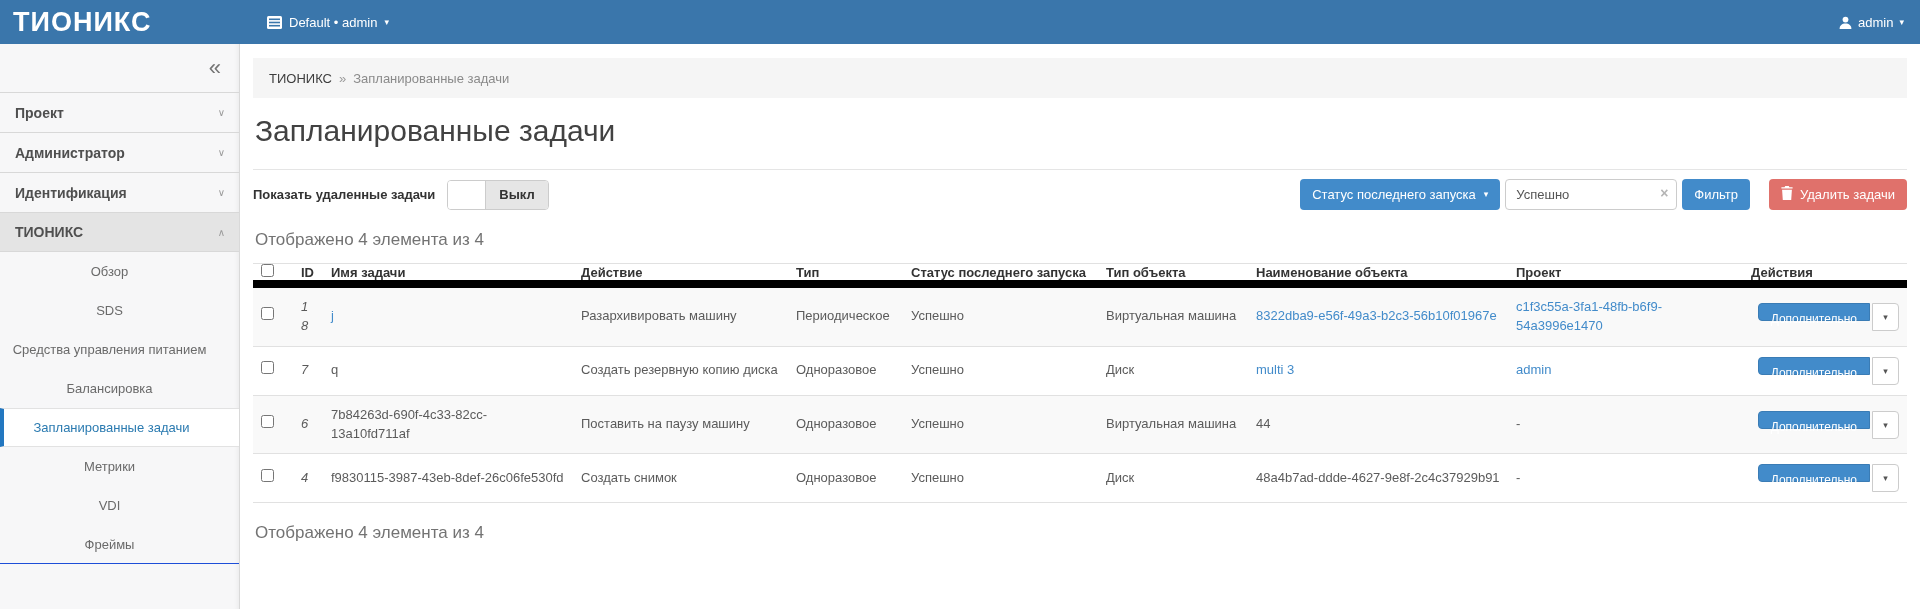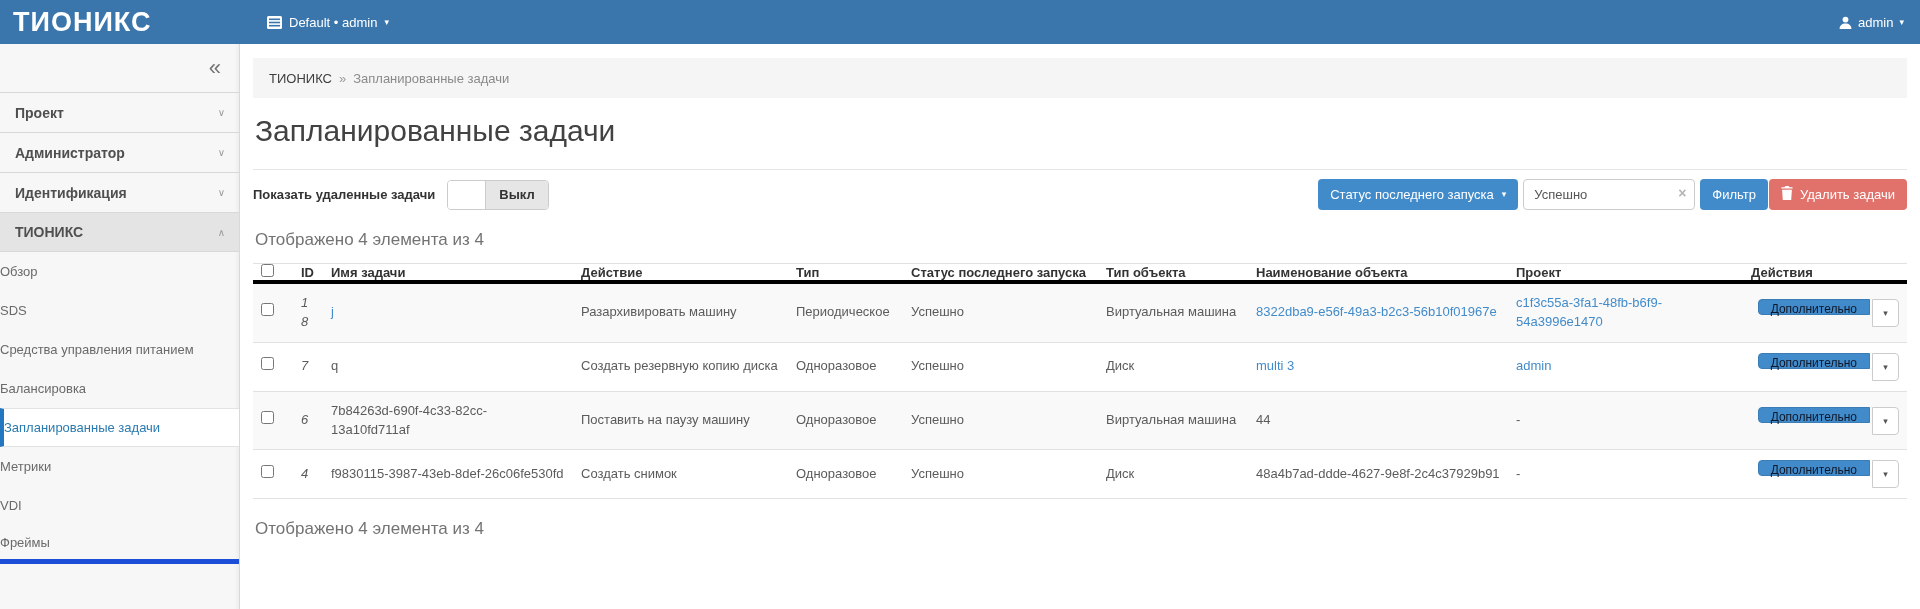--- a/index.html
+++ b/index.html
@@ -22,25 +22,25 @@
              background:#f7f7f8; border-right:1px solid #d9d9d9;
              box-shadow:inset -6px 0 6px -6px rgba(0,0,0,.08); }
   .collapse-row { height:48px; display:flex; align-items:center; justify-content:flex-end;
                   padding-right:18px; }
   .collapse-ic { font-size:22px; color:#757575; cursor:pointer; line-height:1; }
   .nav-section { height:40px; display:flex; align-items:center; justify-content:space-between;
                  padding:0 14px 0 15px; border-top:1px solid #d8d8d8; cursor:pointer; }
   .nav-section .lbl { font-size:14px; font-weight:600; color:#4f4f4f; }
   .nav-section .chev { font-size:10px; color:#9a9a9a; }
   .nav-section.open { background:#e4e4e4; border-bottom:1px solid #d8d8d8; }
-  .submenu .item { height:39px; display:flex; align-items:center; justify-content:flex-start;
+  .submenu .item { height:39px; display:flex; align-items:center; justify-content:center;
                    padding-right:20px; font-size:13px; color:#6a6a6a; cursor:pointer; }
   .submenu .item.active { background:#fff; border-left:4px solid #2377c0; color:#2a7ab0;
                           border-bottom:1px solid #e2e2e2; border-top:1px solid #e2e2e2;}
-  .submenu .item.last { border-bottom:5px solid #1d4ed8; }
+  .submenu .item.last { border-bottom:1px solid #1d4ed8; }
 
   
   .main { position:absolute; left:241px; top:44px; width:1679px; height:565px;
           background:#fff; padding:14px 13px 0 12px; }
   .breadcrumb { height:40px; background:#f5f5f5; display:flex; align-items:center;
                 padding-left:16px; font-size:13px; gap:7px; }
   .breadcrumb .root { color:#3d3d3d; cursor:pointer; }
   .breadcrumb .sep  { color:#9a9a9a; }
   .breadcrumb .cur  { color:#8a8a8a; }
   h1.page-title { font-size:30px; font-weight:400; color:#424242; margin:16px 0 0 2px; }
@@ -56,44 +56,44 @@
   .controls .spacer { flex:1; }
   .btn { border:none; border-radius:4px; font-size:13px; height:31px; cursor:pointer;
          font-family:inherit; }
   .btn-blue { background:#428bca; color:#fff; padding:0 12px; }
   .btn-status { display:flex; align-items:center; gap:8px; margin-right:5px; }
   .search-wrap { position:relative; margin-right:5px; }
   .search-input { width:172px; height:31px; border:1px solid #ccc; border-radius:4px;
                   padding:0 26px 0 10px; font-size:13px; color:#555; font-family:inherit; }
   .clear-x { position:absolute; right:9px; top:7px; color:#b5b5b5; font-size:14px;
              font-weight:bold; cursor:pointer; line-height:1; }
-  .btn-filter { margin-right:1px; }
+  .btn-filter { margin-right:19px; }
   .btn-danger { background:#e0716b; color:#fff; padding:0 12px; display:flex;
                 align-items:center; gap:7px; }
 
   .summary { font-size:17px; color:#737373; margin:20px 0 0 2px; }
 
   
   table.grid { width:1654px; border-collapse:collapse; table-layout:fixed; margin-top:13px;
                font-size:13px; }
   .grid th { text-align:left; font-weight:bold; color:#333; padding:0 8px;
-             border-top:1px solid #e1e1e1; border-bottom:4px solid #000000; vertical-align:middle; }
+             border-top:1px solid #e1e1e1; border-bottom:8px solid #000000; vertical-align:middle; }
   .grid td { padding:10px 8px; color:#5b5b5b; border-bottom:1px solid #e1e1e1;
              vertical-align:middle; overflow-wrap:anywhere; line-height:1.45; }
   .grid tr.striped td { background:#f9f9f9; }
   .c-check { width:40px; } .c-id { width:30px; } .c-name { width:250px; }
   .c-action { width:215px; } .c-type { width:115px; } .c-status { width:195px; }
   .c-objtype { width:150px; } .c-objname { width:260px; } .c-project { width:235px; }
   .c-actions { width:164px; }
   .idwrap { display:inline-block; width:14px; word-break:break-all;font-style:italic; }
   a.lnk { color:#428bca; text-decoration:none; cursor:pointer; overflow-wrap:anywhere; }
   .actions-cell { text-align:right; }
   .btn-group { display:inline-flex; gap:2px; }
-  .btn-more { background:#428bca; color:#0f172a; border:1px solid #3a7cb5; border-radius:4px 0 0 4px;
-              font-size:12px; padding:2px 12px; height:16px; cursor:pointer; font-family:inherit;}
+  .btn-more { background:#428bca; color:#ffffff; border:1px solid #3a7cb5; border-radius:4px 0 0 4px;
+              font-size:12px; padding:8px 12px; height:16px; cursor:pointer; font-family:inherit;}
   .btn-caret { background:#fff; border:1px solid #ccc; border-radius:0 4px 4px 0; width:27px;
                height:28px; color:#555; font-size:9px; cursor:pointer; }
   .chkbx { width:13px; height:13px; cursor:pointer; }
 </style>
 </head>
 <body>
 
 <header class="topbar">
   <div class="logo">ТИОНИКС</div>
   <div class="ctx">

